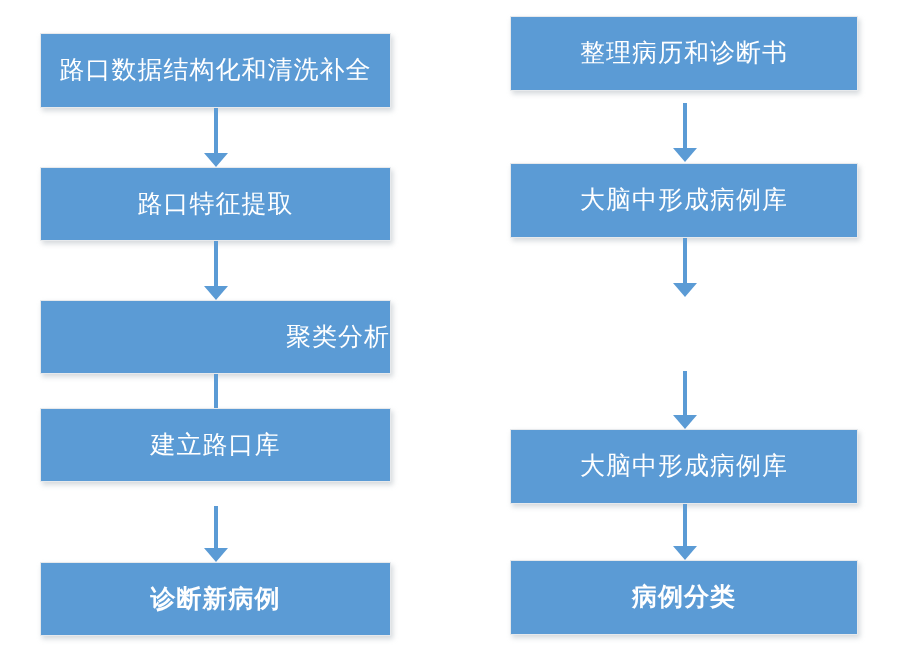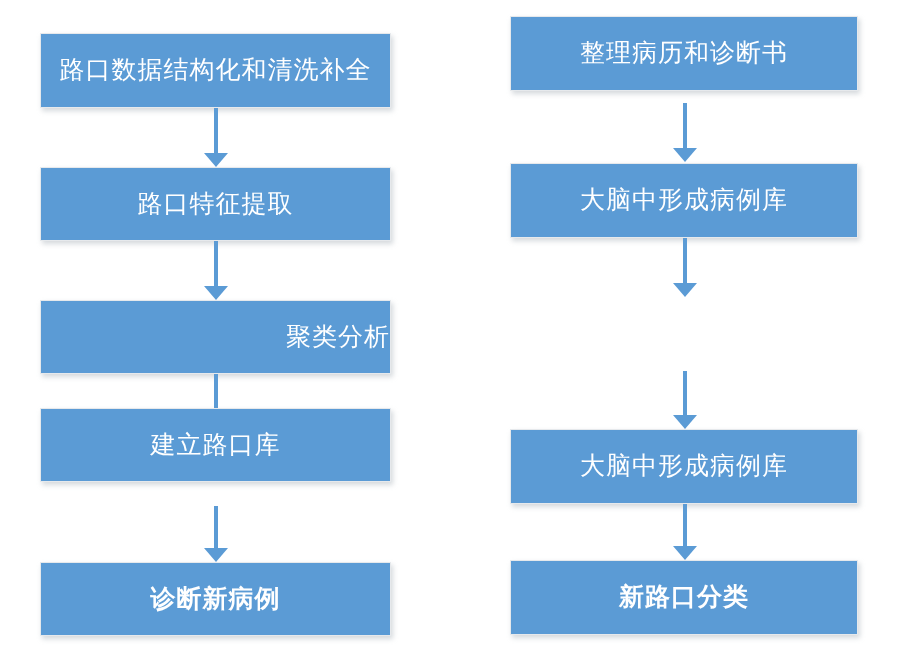--- a/index.html
+++ b/index.html
@@ -192,18 +192,18 @@
     <div class="node n3">
       <span class="node-label">大脑中形成病例库</span>
     </div>
 
     <div class="connector c3">
       <div class="stem"></div>
       <div class="head"></div>
     </div>
 
     <div class="node n4">
-      <span class="node-label strong">新路口分类</span>
+      <span class="node-label strong">病例分类</span>
     </div>
 
   </div>
 
 </div>
 
 </body></html>

